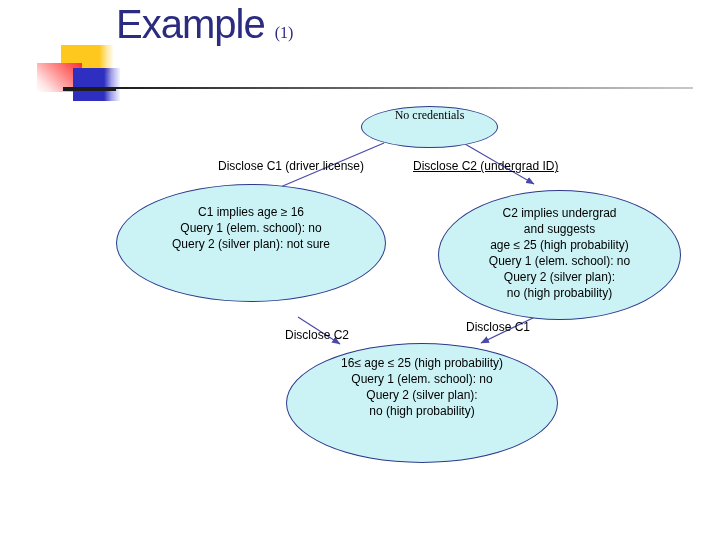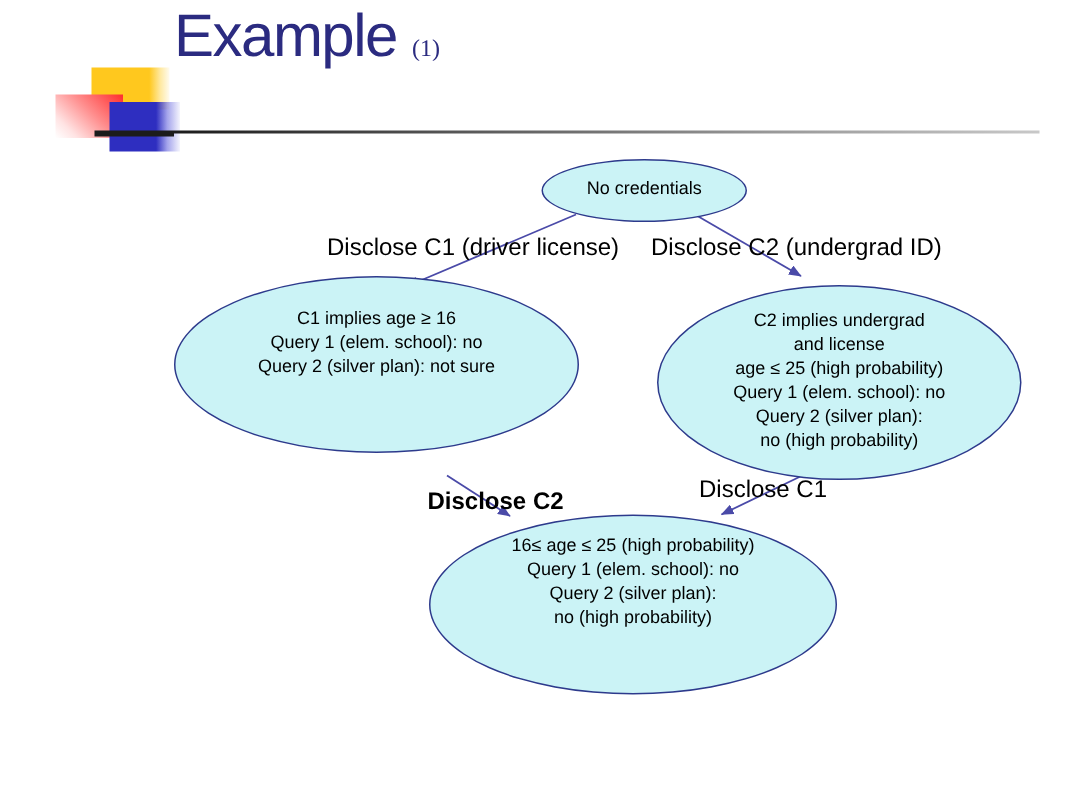--- a/index.html
+++ b/index.html
@@ -54,34 +54,34 @@
     border:1.5px solid var(--node-border);
     border-radius:50%;
     background:var(--node-fill);
     box-sizing:border-box;
     color:var(--label-color);
     font-size:12px;line-height:16px;
     text-align:center;
   }
   .node .nl{white-space:nowrap;}
   #node-0{left:333px;top:106px;width:137px;height:42px;
-          display:flex;align-items:center;justify-content:center;padding-bottom:4px;}
+          display:flex;justify-content:center;padding-bottom:4px;font-family:Liberation Serif, serif;}
   #node-1{left:88px;top:184px;width:270px;height:118px;padding-top:19px;}
   #node-2{left:410px;top:190px;width:243px;height:130px;padding-top:14px;}
   #node-3{left:258px;top:343px;width:272px;height:120px;padding-top:11px;}
 
   .edge-label{
     position:absolute;
     color:var(--label-color);
-    font-size:16px;line-height:14px;
+    font-size:12px;line-height:14px;
     white-space:nowrap;
   }
   #edge-label-0{left:190px;top:159px;}
-  #edge-label-1{left:406px;top:159px;}
-  #edge-label-2{left:257px;top:328px;font-weight:bold;}
+  #edge-label-1{left:385px;top:159px;text-decoration:underline;}
+  #edge-label-2{left:257px;top:328px;}
   #edge-label-3{left:438px;top:320px;}
 
   .page-number{
     position:absolute;right:14px;bottom:14px;
     color:var(--page-number-color);
     font-size:10px;
   }
 </style>
 </head>
 <body>
@@ -113,21 +113,21 @@
   </div>
 
   <div class="node" id="node-1">
     <div class="nl">C1 implies age ≥ 16</div>
     <div class="nl">Query 1 (elem. school): no</div>
     <div class="nl">Query 2 (silver plan): not sure</div>
   </div>
 
   <div class="node" id="node-2">
     <div class="nl">C2 implies undergrad</div>
-    <div class="nl">and license</div>
+    <div class="nl">and suggests</div>
     <div class="nl">age ≤ 25 (high probability)</div>
     <div class="nl">Query 1 (elem. school): no</div>
     <div class="nl">Query 2 (silver plan):</div>
     <div class="nl">no (high probability)</div>
   </div>
 
   <div class="node" id="node-3">
     <div class="nl">16≤ age ≤ 25 (high probability)</div>
     <div class="nl">Query 1 (elem. school): no</div>
     <div class="nl">Query 2 (silver plan):</div>

